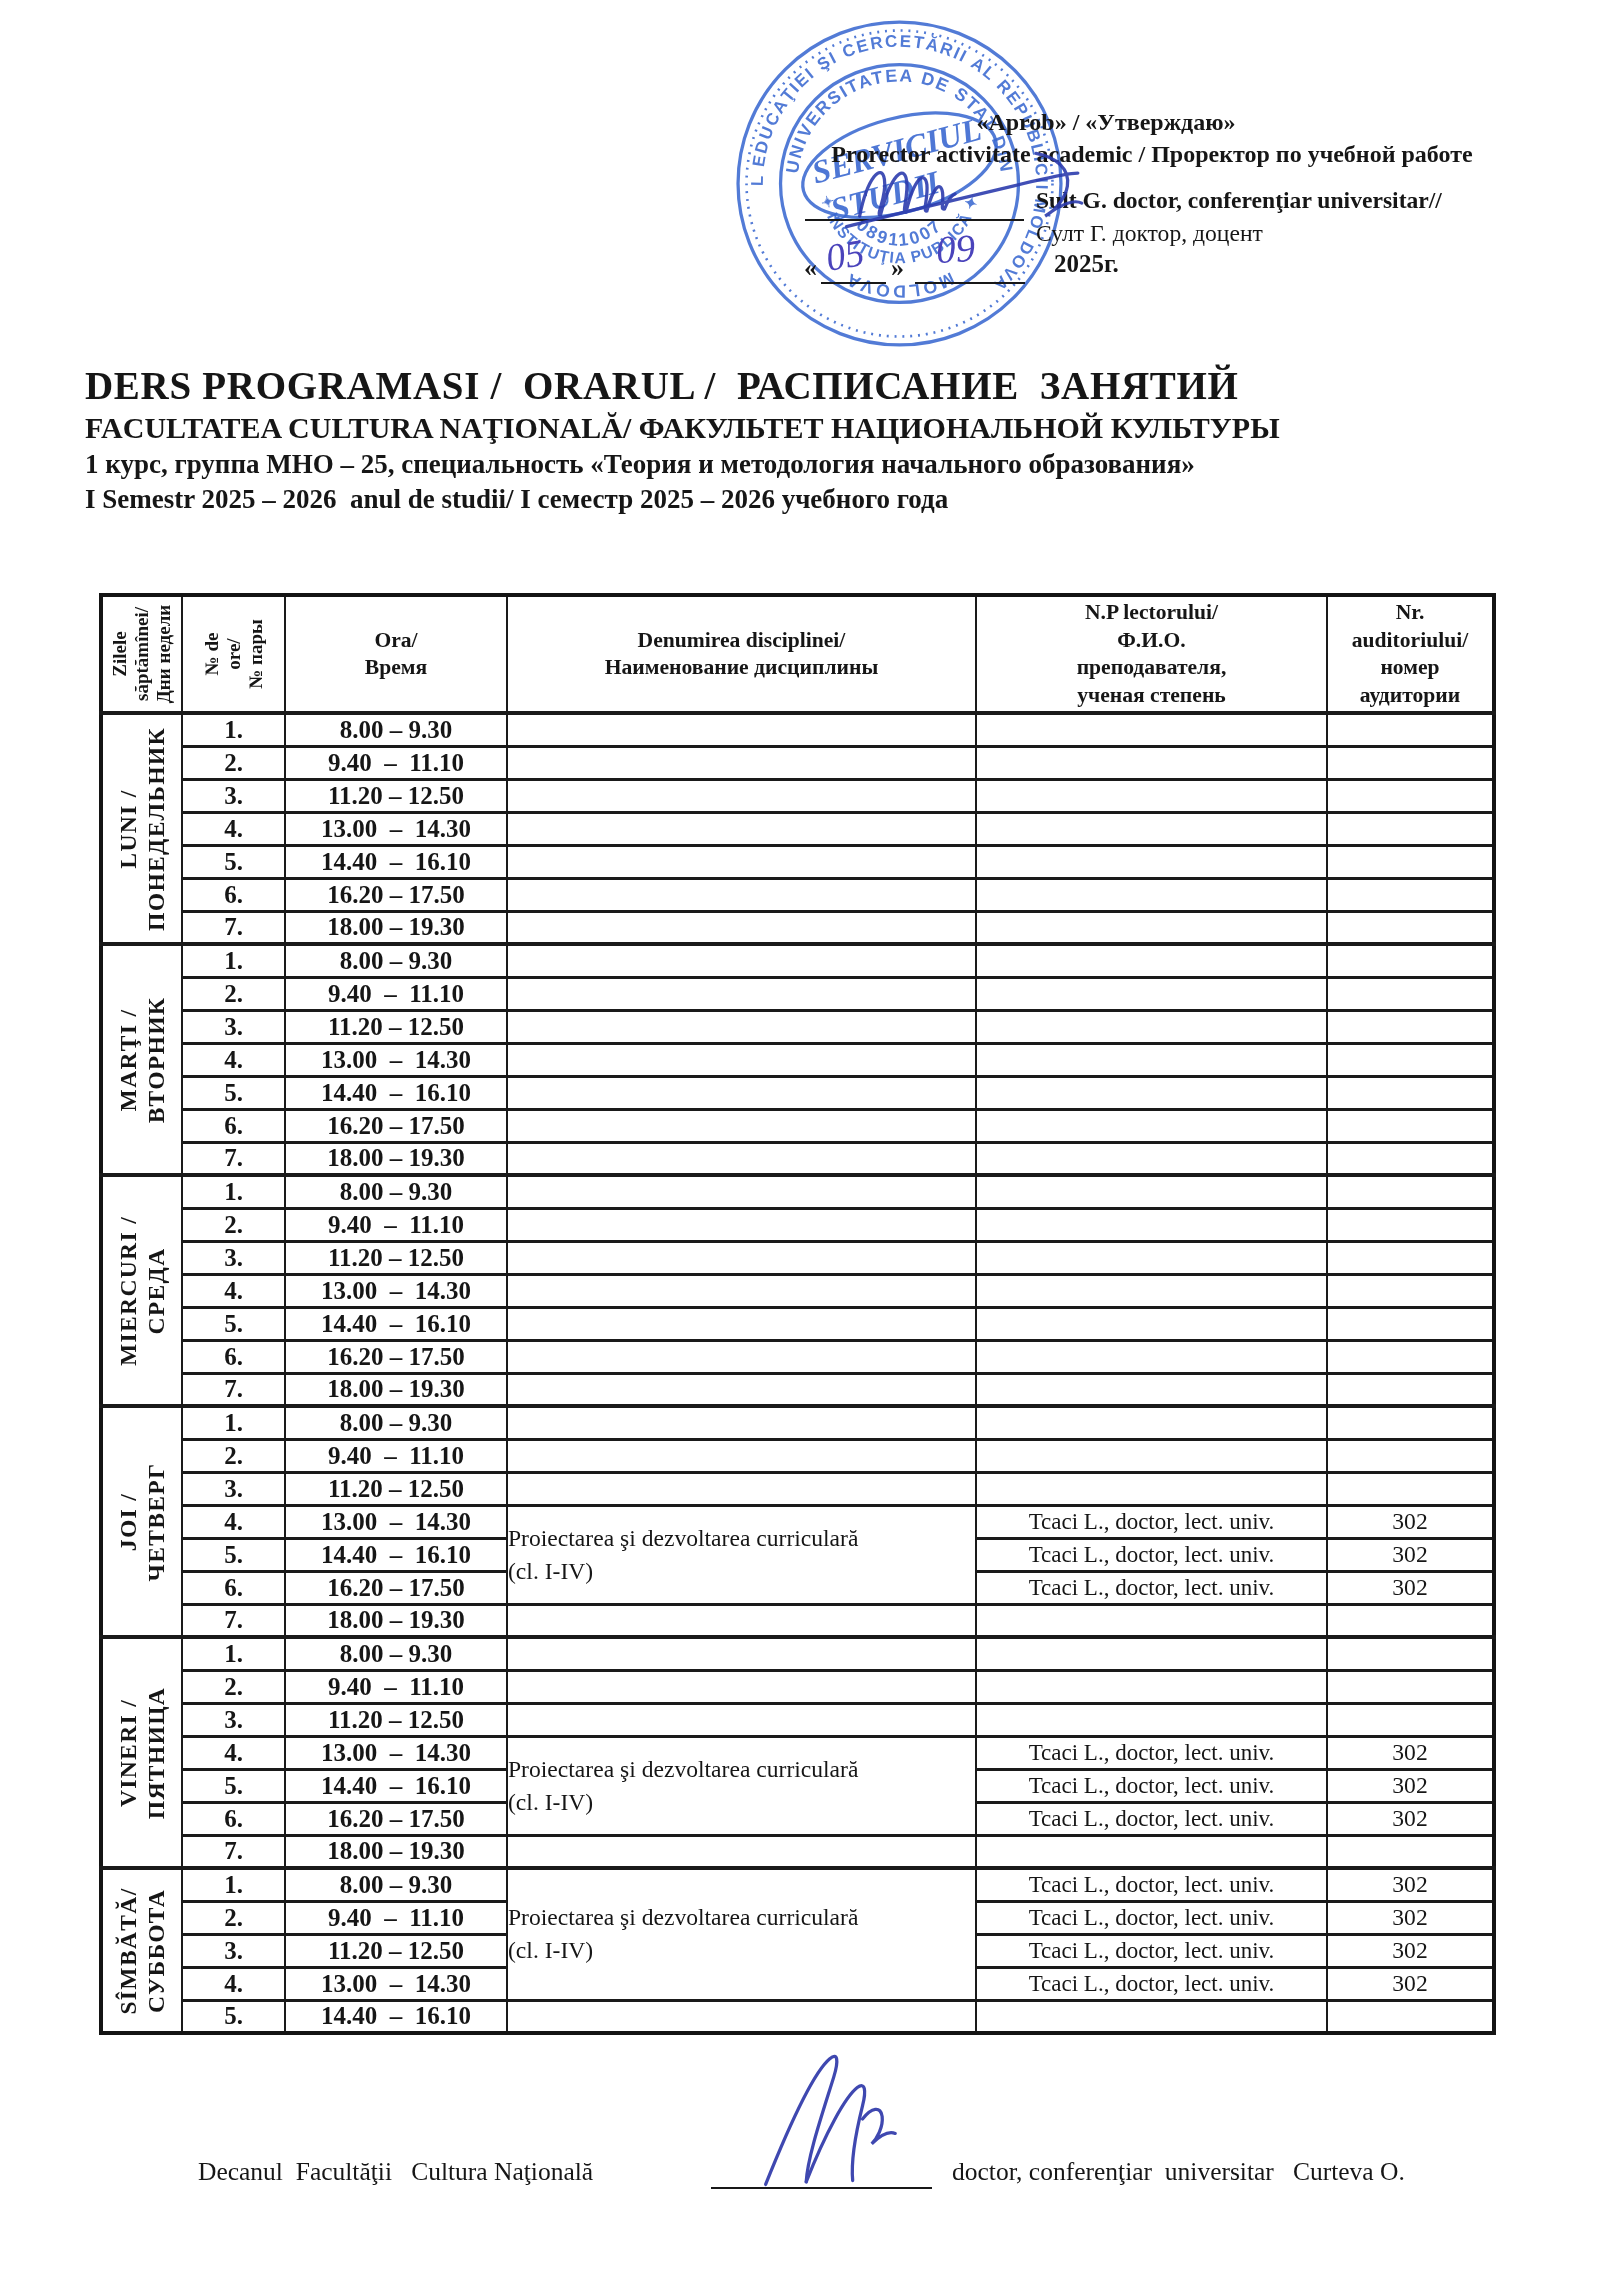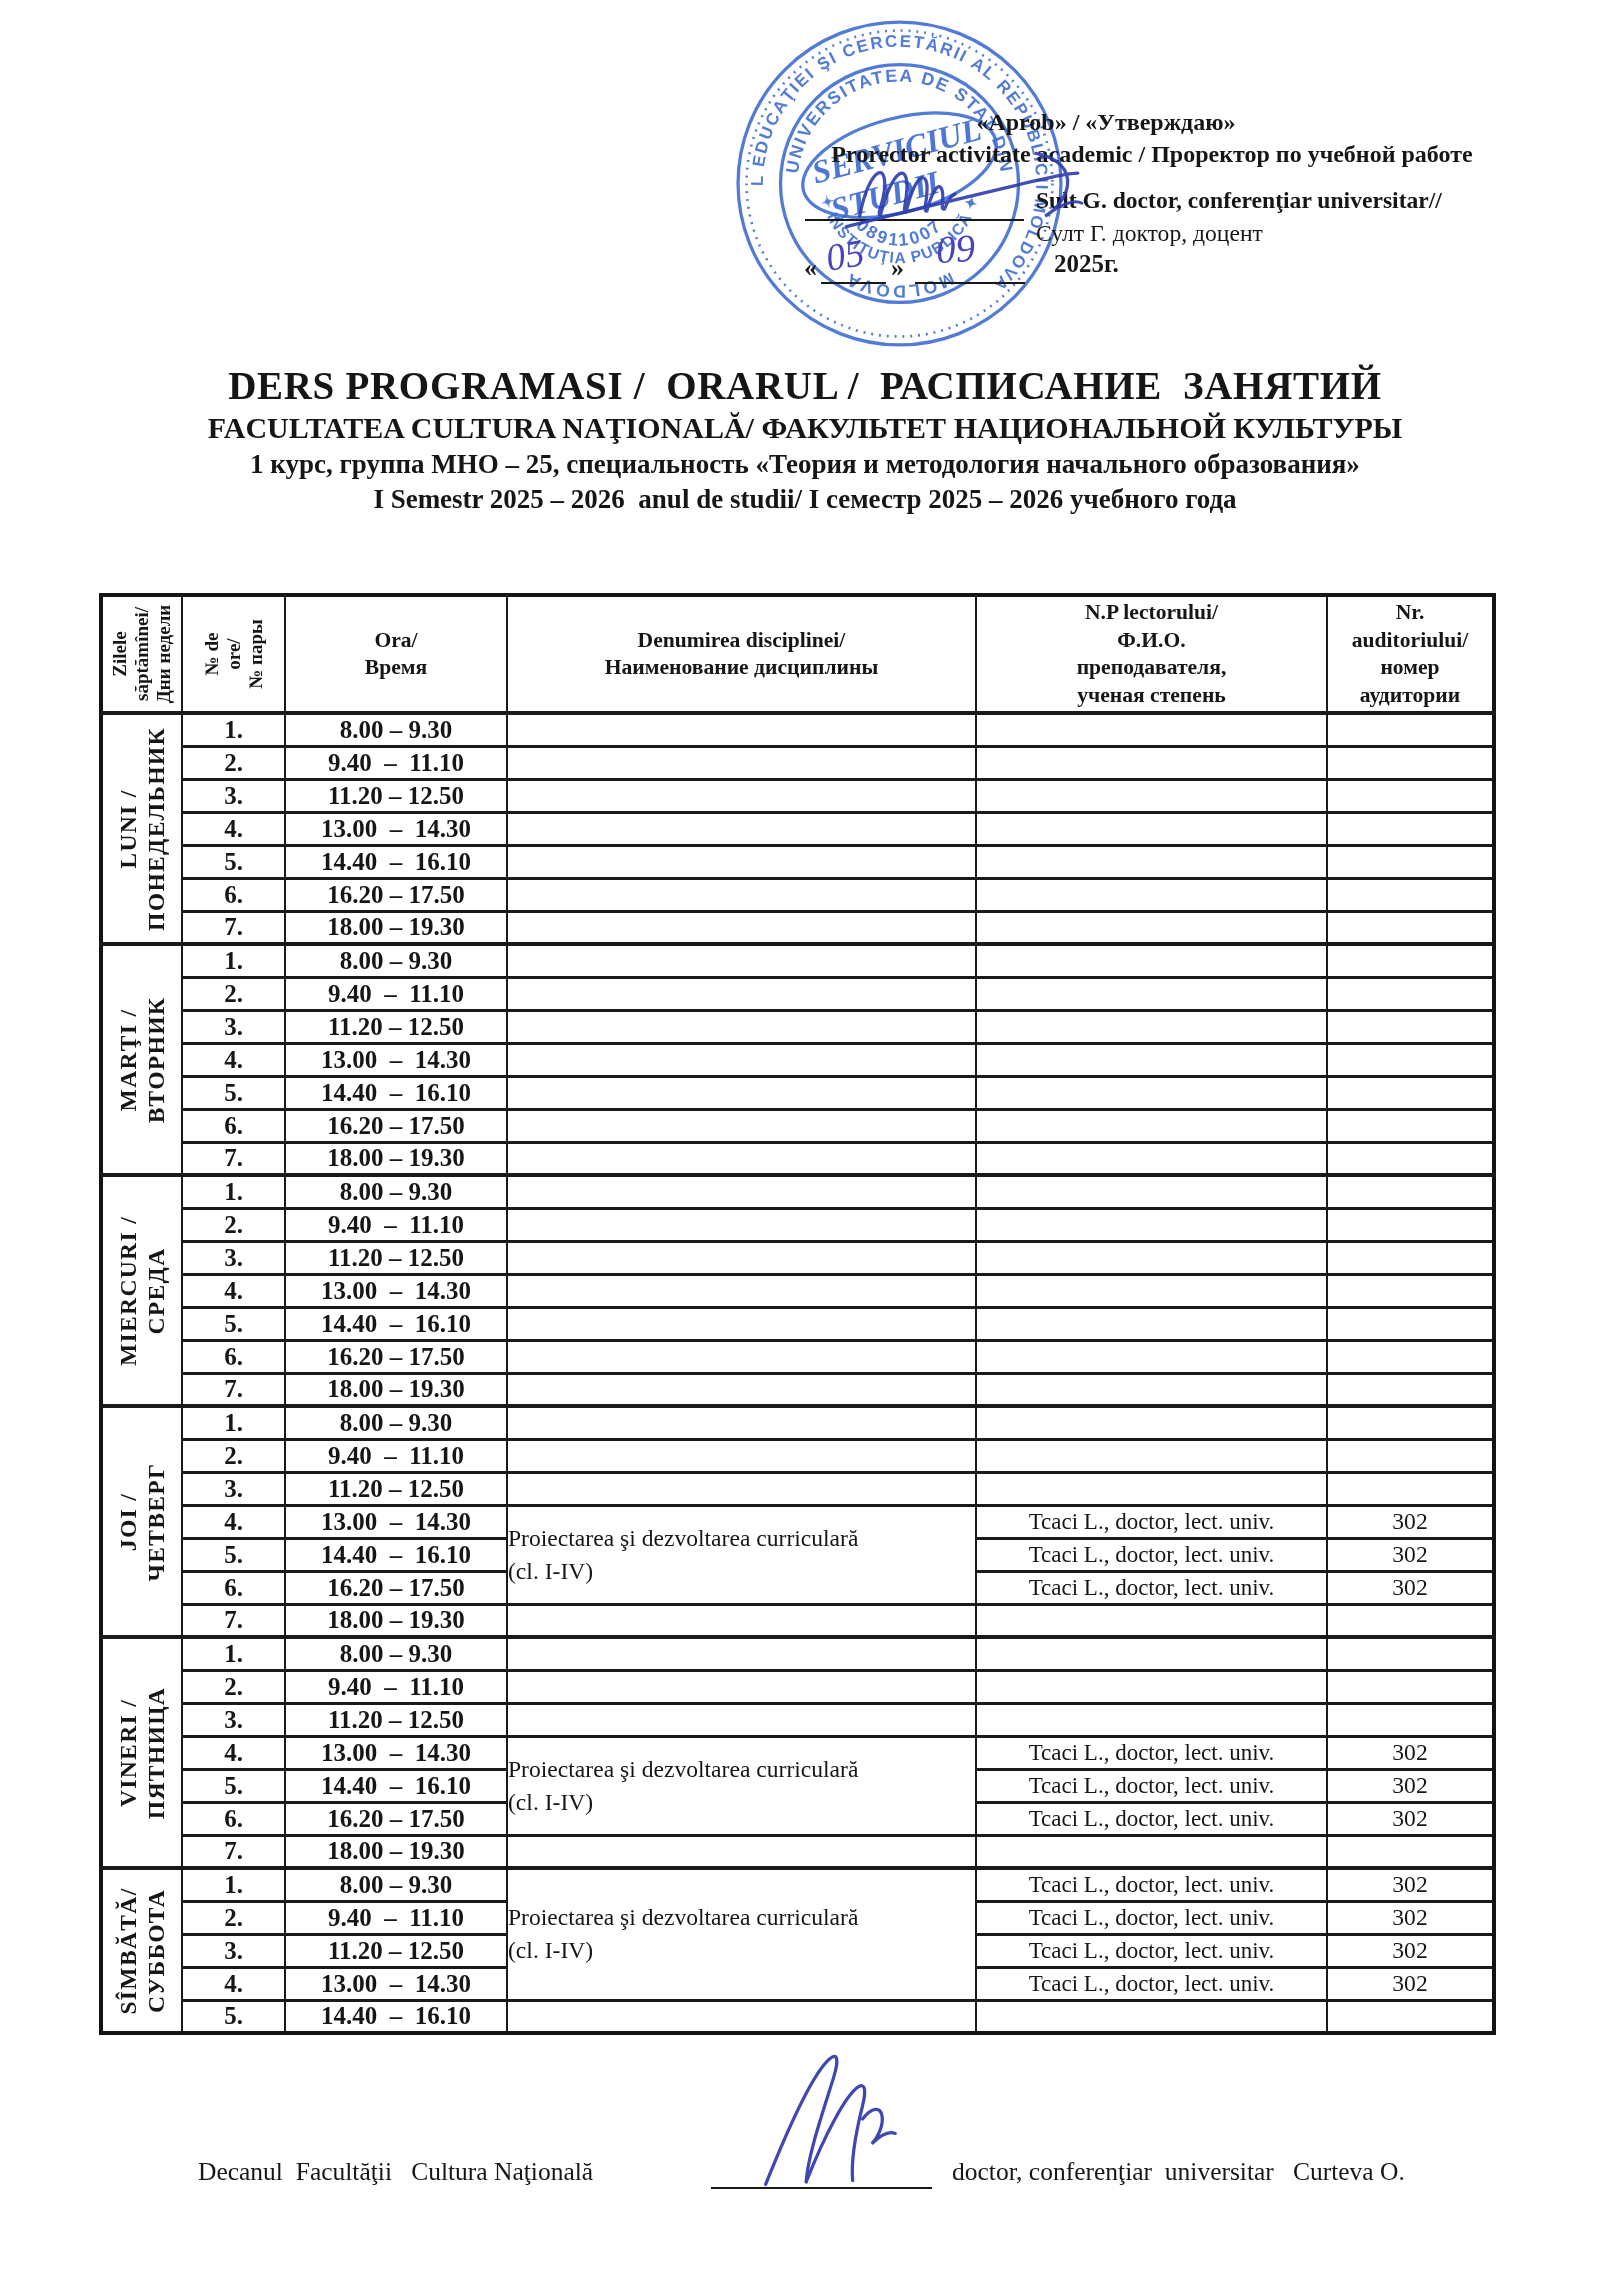--- a/index.html
+++ b/index.html
@@ -21,21 +21,21 @@
   .month-underline { left:915px; top:230px; width:110px; height:52px; border-bottom:2.6px solid #181818; z-index:3; }
   .year-label  { left:1054px; top:250px; font-size:25px; font-weight:700; z-index:3; }
   .hw { font-style:italic; color:#4a43bb; z-index:5; font-family:"Liberation Serif",serif; }
   .hw-day   { left:826px; top:233px; font-size:38px; transform:rotate(-10deg); }
   .hw-month { left:936px; top:226px; font-size:39px; transform:rotate(-4deg); }
 
   .stamp-svg { left:723px; top:6.5px; z-index:2; }
   .sig-svg   { left:841px; top:143px; z-index:6; }
 
   
-  .title-block { left:85px; top:364px; width:1440px; text-align:center; z-index:1; }
+  .title-block { left:85px; top:364px; width:1440px; text-align:left; z-index:1; }
   .t { white-space:pre; }
   .t1 { font-size:39px; font-weight:700; line-height:44px; letter-spacing:0.7px; }
   .t2 { font-size:30px; font-weight:700; line-height:39px; }
   .t3,.t4,.t5,.t6 { font-size:27px; font-weight:700; line-height:35px; }
 
   
   table.sched {
     position:absolute; left:99px; top:593px; width:1393px;
     border-collapse:collapse; table-layout:fixed;
     border:4.6px solid #141414;

